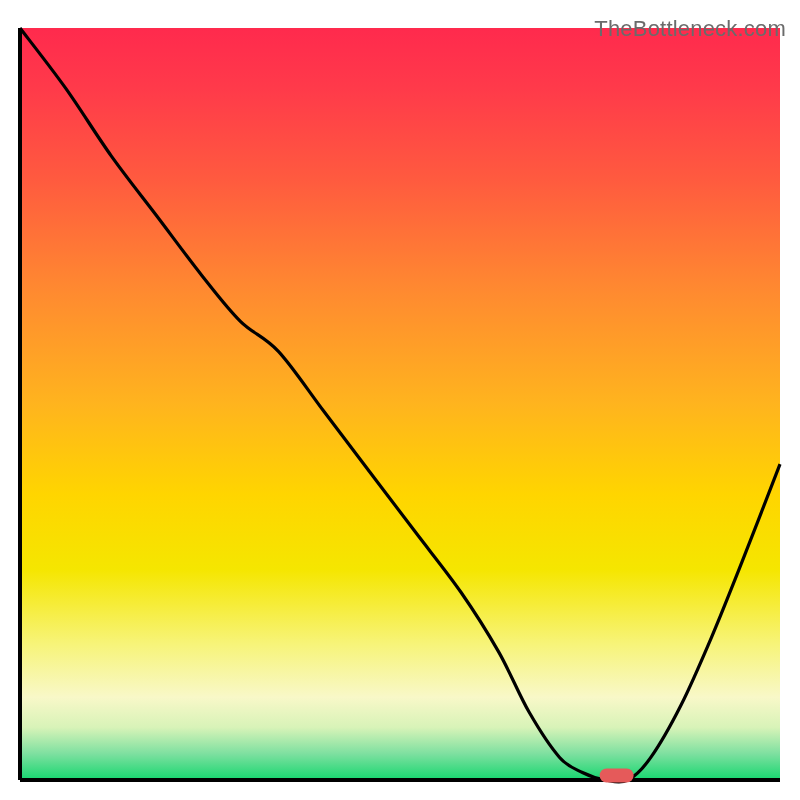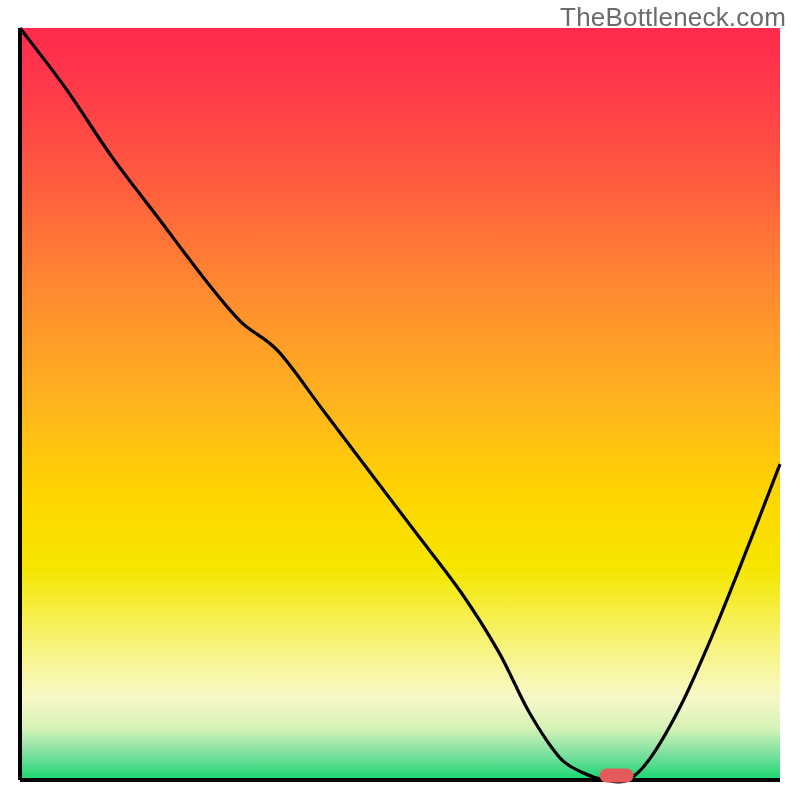--- a/index.html
+++ b/index.html
@@ -8,23 +8,23 @@
     background: #fff;
     font-family: Arial, Helvetica, sans-serif;
   }
   .chart-wrap {
     width: 800px;
     height: 800px;
     position: relative;
   }
   .watermark {
     position: absolute;
-    top: 2px;
+    top: 16px;
     right: 14px;
-    font-size: 26px;
+    font-size: 22px;
     color: #6b6b6b;
     font-weight: 500;
     letter-spacing: 0.2px;
   }
   svg { display: block; }
 </style>
 </head>
 <body>
 
 <div class="chart-wrap">

